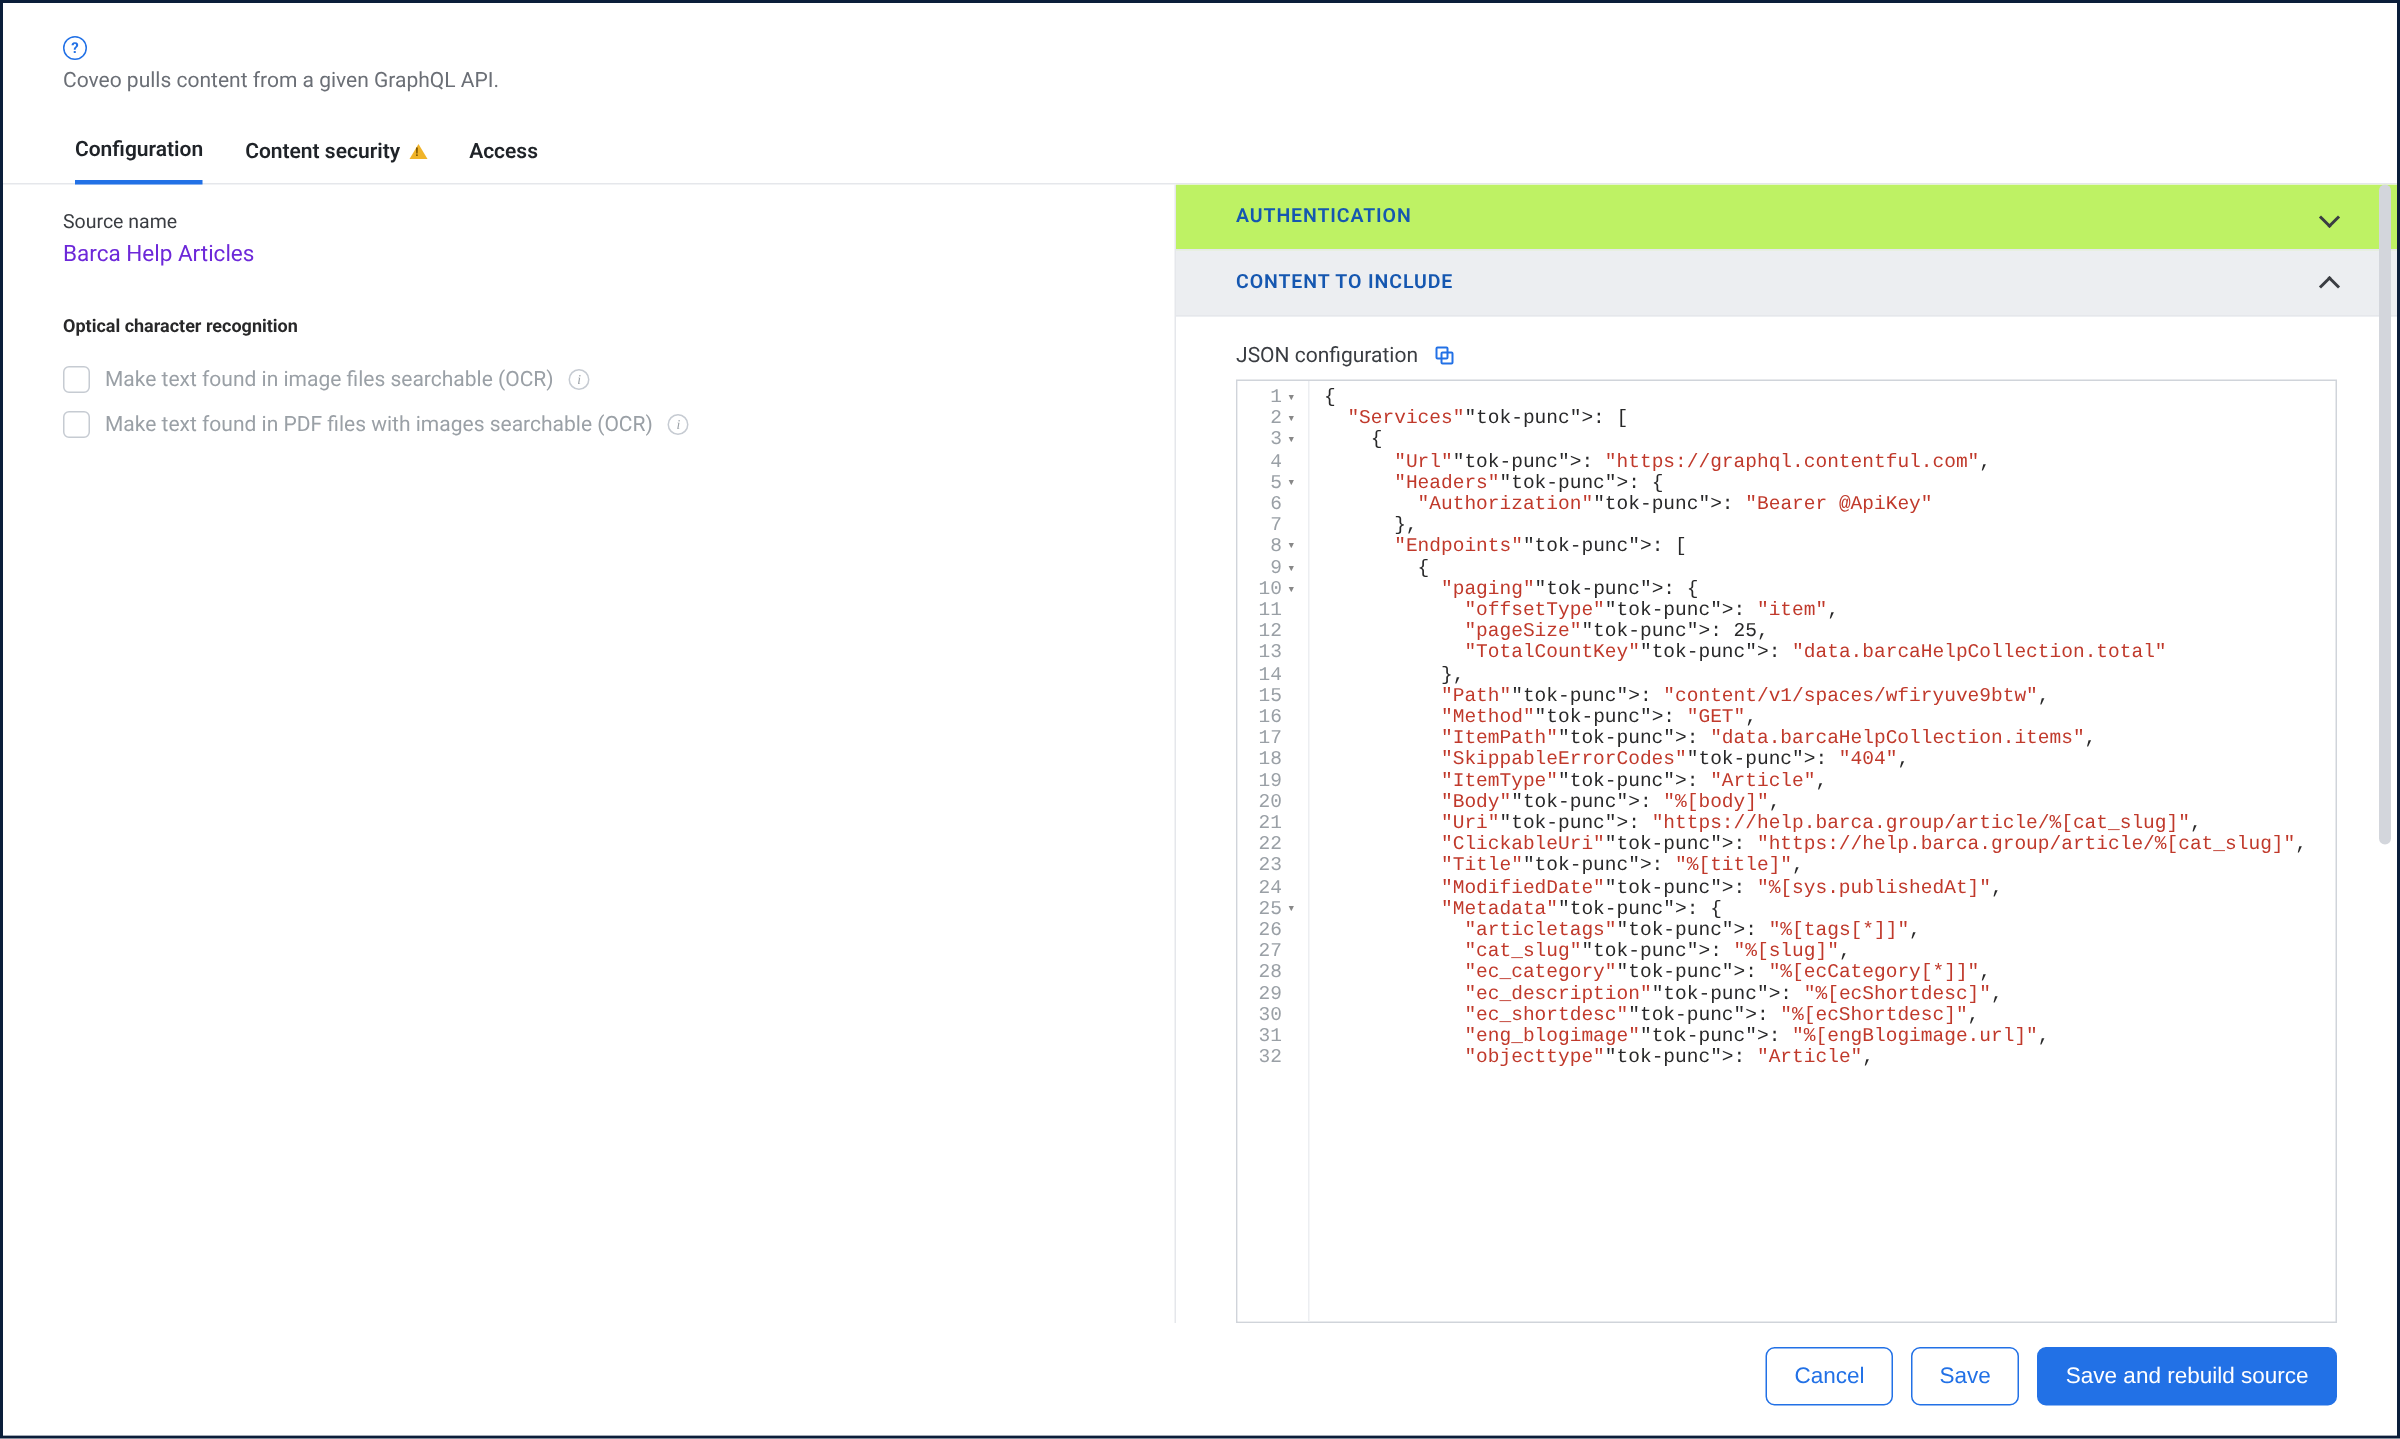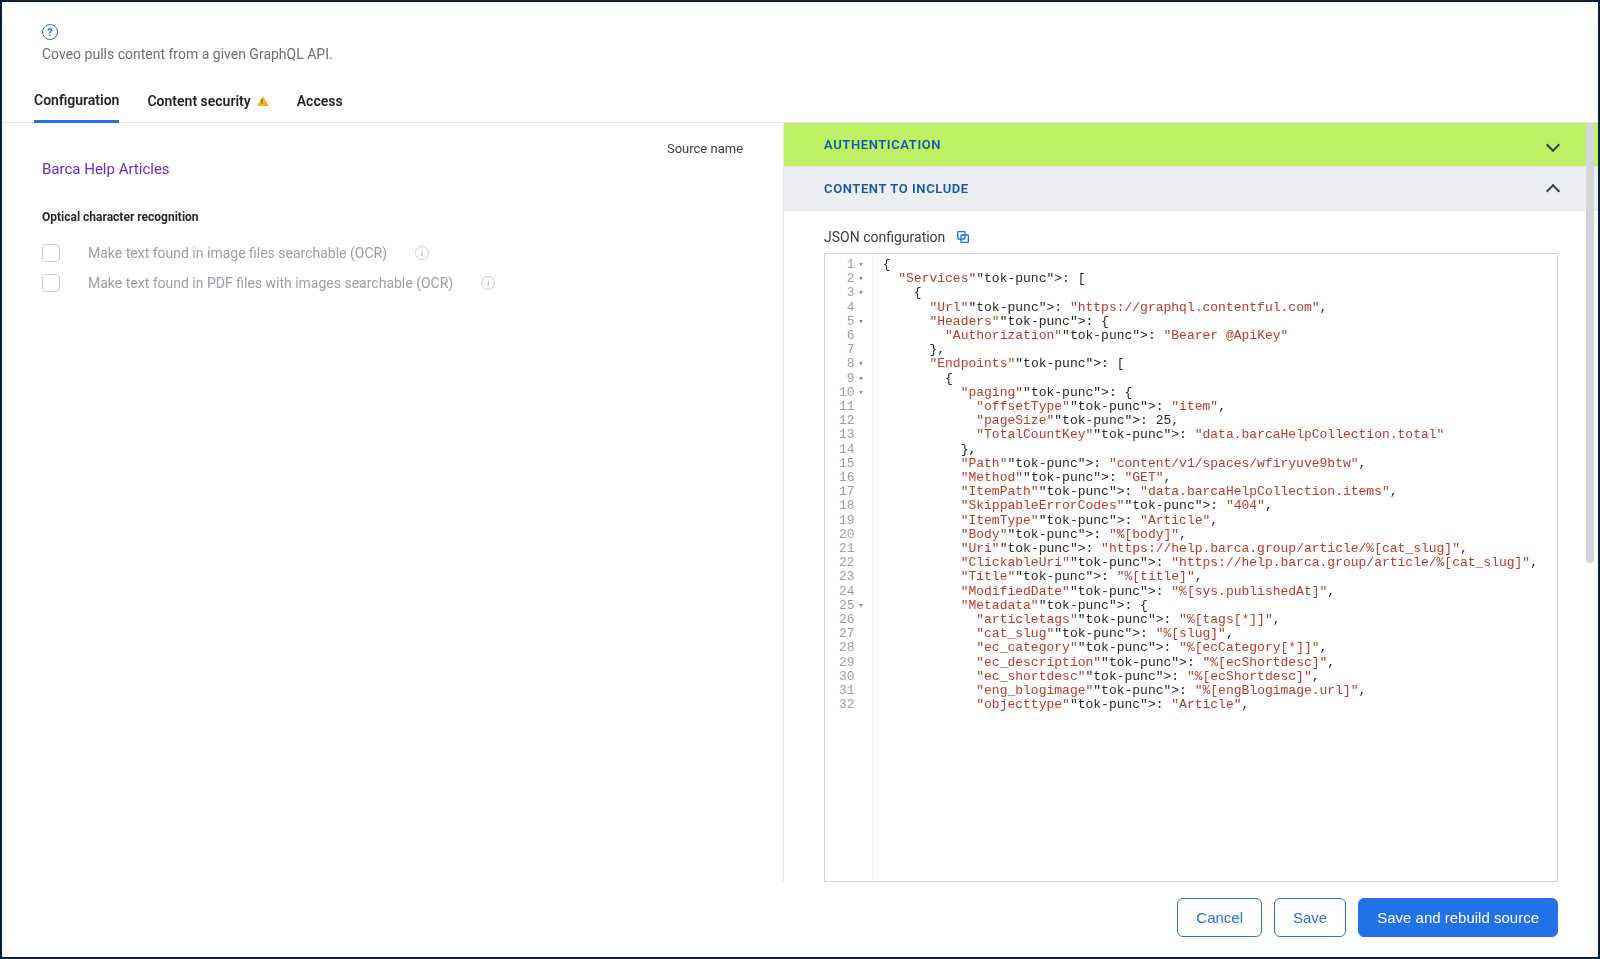--- a/index.html
+++ b/index.html
@@ -5,34 +5,34 @@
   * { box-sizing: border-box; margin: 0; padding: 0; }
   html, body { width: 100%; height: 100%; font-family: -apple-system, BlinkMacSystemFont, "Segoe UI", Roboto, Helvetica, Arial, sans-serif; font-size: 14px; color: #282829; background:#fff; }
   body { border: 2px solid #0b1e3a; display:flex; flex-direction:column; }
 
   .header { padding: 22px 40px 0 40px; }
   .title-row { display:flex; align-items:center; gap:10px; }
   .page-title { font-size: 26px; font-weight: 700; letter-spacing: -0.2px; }
   .help-icon { width:16px; height:16px; border:1.5px solid #2271e6; border-radius:50%; color:#2271e6; font-size:10px; font-weight:700; display:inline-flex; align-items:center; justify-content:center; }
   .subtitle { color:#6b6f76; margin-top:6px; font-size:14px; }
 
-  .tabs { display:flex; gap:28px; margin-top:22px; border-bottom:1px solid #e5e7eb; padding: 0 32px; }
+  .tabs { display:flex; gap:28px; margin-top:22px; border-bottom:1px solid #e5e7eb; padding: 0 48px; }
   .tab { padding: 8px 0 12px 0; font-weight:600; font-size:14px; color:#1f2328; cursor:pointer; display:flex; align-items:center; gap:6px; }
   .tab.active { border-bottom: 3px solid #2271e6; margin-bottom:-1px; }
   .warn-icon { width:0; height:0; border-left:6px solid transparent; border-right:6px solid transparent; border-bottom:10px solid #f0b429; position:relative; }
   .warn-icon::after { content:"!"; position:absolute; left:-2px; top:1px; font-size:8px; color:#5a3; color:#7a5300; font-weight:700; }
 
   .main { flex:1; display:flex; overflow:hidden; }
   .left-pane { width:49%; padding:18px 40px; border-right:1px solid #e5e7eb; }
-  .field-label { font-size:13px; color:#3a3d42; margin-bottom:4px;text-align:right; }
+  .field-label { font-size:13px; color:#3a3d42; margin-bottom:4px; }
   .field-value { font-size:15px; color:#6d28d9; }
 
   .section-h { font-weight:700; font-size:12px; margin-top:32px; margin-bottom:14px; }
 
-  .check-row { display:flex; align-items:center; gap:28px; padding:6px 0; color:#9aa0a6; }
+  .check-row { display:flex; align-items:center; gap:10px; padding:6px 0; color:#9aa0a6; }
   .chk { width:18px; height:18px; border:1.5px solid #c6cbd2; border-radius:4px; background:#fff; flex:none; }
   .info-icon { width:14px; height:14px; border:1.3px solid #c6cbd2; border-radius:50%; font-size:9px; color:#9aa0a6; display:inline-flex; align-items:center; justify-content:center; font-style:italic; font-family:Georgia,serif; }
 
   .right-pane { flex:1; display:flex; flex-direction:column; overflow:hidden; position:relative; }
   .right-scroll-thumb { position:absolute; right:4px; top:0; width:8px; height:440px; background:#d3d6dc; border-radius:4px; }
 
   .accordion { border-bottom:1px solid #e5e7eb; padding:14px 40px; display:flex; justify-content:space-between; align-items:center; cursor:pointer; }
   .accordion.muted { background:#bef264; }
   .accordion.expanded { background:#eceef1; }
   .acc-title { color:#1557b0; font-size:13px; letter-spacing:0.6px; font-weight:600; }

